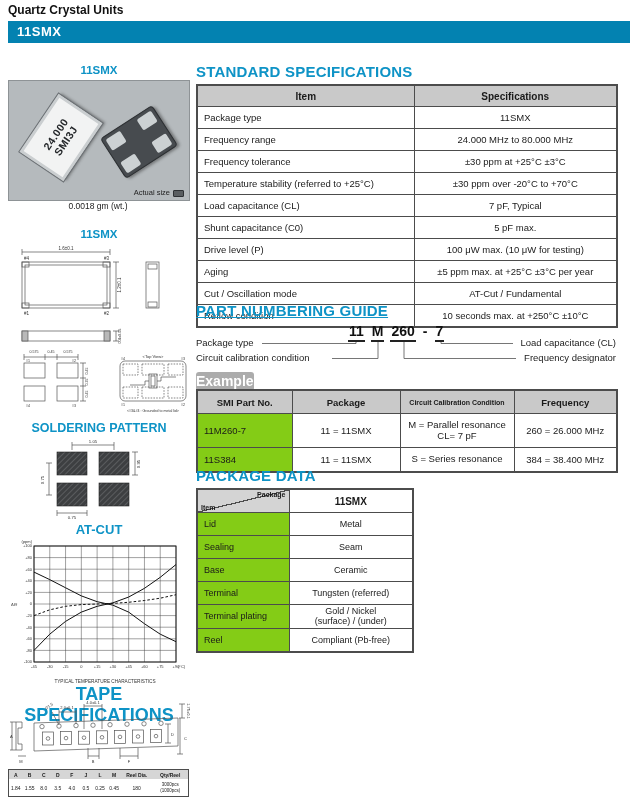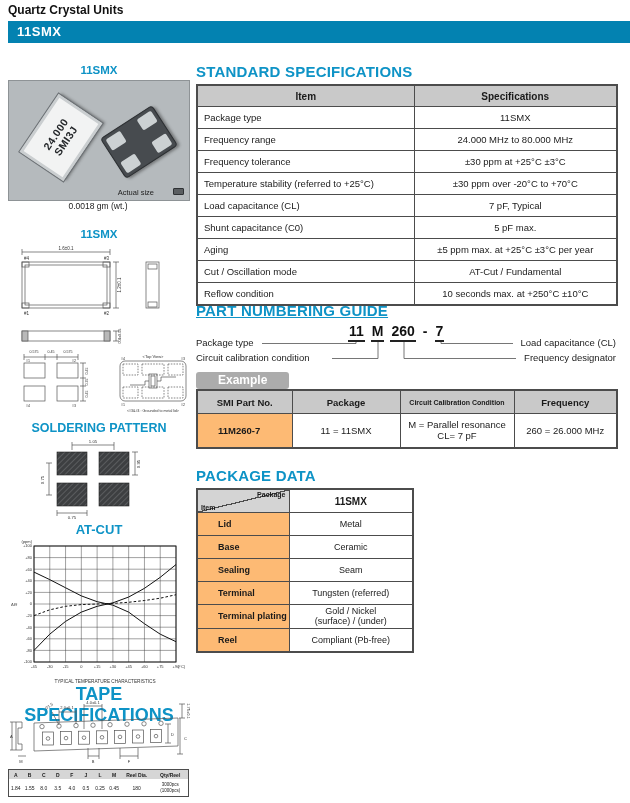--- a/index.html
+++ b/index.html
@@ -16,35 +16,35 @@
   .h-right{left:196px;font-size:15px;letter-spacing:.2px;}
   
   .photo-box{left:8px;top:80px;width:180px;height:119px;background:#b5babd;border:1px solid #8e9396;}
   .crystal-top{position:absolute;left:17px;top:30px;width:64px;height:47px;transform:rotate(-56deg);
     background:#f2f3f3;border:3px solid #caced0;outline:1px solid #6d7276;box-shadow:2px 2px 3px rgba(40,40,40,.45);
     display:flex;flex-direction:column;align-items:center;justify-content:center;}
   .crystal-top div{font-size:10.5px;font-weight:bold;color:#24272a;line-height:1.05;letter-spacing:.5px;}
   .crystal-bottom{position:absolute;left:99px;top:37px;width:60px;height:46px;transform:rotate(-33deg);
     background:#474b4f;border:1px solid #2c2f32;border-radius:4px;box-shadow:2px 2px 3px rgba(40,40,40,.45);}
   .pad{position:absolute;width:17px;height:13px;background:#ccd1d3;border-radius:2px;}
-  .actual-size{position:absolute;right:5px;bottom:3px;font-size:7.5px;color:#222;display:flex;align-items:flex-start;gap:19px;}
+  .actual-size{position:absolute;right:5px;bottom:3px;font-size:7.5px;color:#222;display:flex;align-items:flex-end;gap:3px;}
   .as-icon{display:inline-block;width:9px;height:5px;background:#5a5e61;border:1px solid #2e3134;border-radius:1px;}
   .weight{left:8px;top:201px;width:180px;text-align:center;font-size:8.5px;color:#222;}
   
   svg{font-family:"Liberation Sans",sans-serif;}
   svg text{fill:#333;}
   
   table{border-collapse:collapse;table-layout:fixed;}
   .t{position:absolute;border:2px solid #4c4c4c;}
   .t th,.t td{border:1px solid #4c4c4c;overflow:hidden;}
   .t th{background:#c9c9c9;font-weight:bold;text-align:center;}
   .cell-item{font-size:9.5px;text-align:left;padding-left:6px;}
   .cell-val{font-size:9.5px;text-align:center;}
   .cell-center{font-size:9.5px;text-align:center;}
-  .cell-shade-left{font-size:9.5px;text-align:left;padding-left:20px;background:#fdba74;font-weight:bold;}
+  .cell-shade-left{font-size:9.5px;text-align:left;padding-left:6px;background:#84cc16;}
   .pre{white-space:pre-line;line-height:1.15;}
   #spec-table{left:196px;top:84px;width:420px;}
   #spec-table th{font-size:10px;height:18px;}
   #spec-table td{height:19px;}
   #example-table{left:196px;top:389px;width:420px;}
   #example-table th{font-size:9.5px;height:20px;}
   #example-table th.small{font-size:7px;}
   #example-table tr.r1 td{height:31px;}
   #example-table tr.r2 td{height:21px;}
   #pkg-table{left:196px;top:488px;width:216px;}
@@ -54,22 +54,22 @@
      linear-gradient(to bottom right,transparent calc(50% - .6px),#4c4c4c calc(50% - .6px),#4c4c4c calc(50% + .6px),transparent calc(50% + .6px)),#d4d4d4;}
   .diag .tr{position:absolute;right:3px;top:1px;font-size:7px;font-weight:bold;}
   .diag .bl{position:absolute;left:3px;bottom:1px;font-size:7px;font-weight:bold;}
   #pkg-head-val{font-size:10px;background:#fff;}
   
   .pn-wrap{left:196px;top:323px;width:420px;height:46px;}
   .pn-code{position:absolute;left:152px;top:0;display:flex;gap:6px;font-size:14px;font-weight:bold;color:#111;}
   .pn-code span{display:inline-block;padding:0 1px 1px 1px;}
   .pn-code span.u{border-bottom:2px solid #222;}
   .pn-label{position:absolute;font-size:9.5px;color:#222;}
-  .badge{left:196px;top:372px;background:#acacac;color:#fff;font-size:12px;font-weight:bold;
-         padding:1px 22px 2px;border-radius:3px;}
+  .badge{left:196px;top:372px;background:#acacac;color:#fff;font-size:14px;font-weight:bold;
+         padding:1px 0 2px;border-radius:3px;}
   
   #tape-table{left:8px;top:769px;width:181px;border:1.5px solid #4c4c4c;}
   #tape-table th{font-size:5px;height:9px;padding:0;background:#d6d6d6;}
   #tape-table td{font-size:5px;height:17px;text-align:center;padding:0;}
 </style>
 </head>
 <body>
 
 <div class="page">
 
@@ -422,20 +422,24 @@
         </tr>
         <tr>
           <td class="cell-item">Load capacitance (CL)</td>
           <td class="cell-val">7 pF, Typical</td>
         </tr>
         <tr>
           <td class="cell-item">Shunt capacitance (C0)</td>
           <td class="cell-val">5 pF max.</td>
         </tr>
         <tr>
+          <td class="cell-item">Drive level (P)</td>
+          <td class="cell-val">100 μW max. (10 μW for testing)</td>
+        </tr>
+        <tr>
           <td class="cell-item">Aging</td>
           <td class="cell-val">±5 ppm max. at +25°C ±3°C per year</td>
         </tr>
         <tr>
           <td class="cell-item">Cut / Oscillation mode</td>
           <td class="cell-val">AT-Cut / Fundamental</td>
         </tr>
         <tr>
           <td class="cell-item">Reflow condition</td>
           <td class="cell-val">10 seconds max. at +250°C ±10°C</td>
@@ -485,20 +489,26 @@
       </tr>
     </thead>
     <tbody id="example-body">
         <tr class="r1">
           <td class="cell-shade-left">11M260-7</td>
           <td class="cell-center">11 = 11SMX</td>
           <td class="cell-center pre">M = Parallel resonance
 CL= 7 pF</td>
           <td class="cell-center">260 = 26.000 MHz</td>
         </tr>
+        <tr class="r2">
+          <td class="cell-shade-left">11S384</td>
+          <td class="cell-center">11 = 11SMX</td>
+          <td class="cell-center pre">S = Series resonance</td>
+          <td class="cell-center">384 = 38.400 MHz</td>
+        </tr>
       </tbody>
   </table>
 
   <div class="abs h-blue h-right" style="top:467px;">PACKAGE DATA</div>
 
   <table id="pkg-table" class="abs t">
     <colgroup>
         <col style="width:92px">
         <col style="width:124px">
       </colgroup>
@@ -512,26 +522,26 @@
         </th>
         <th id="pkg-head-val">11SMX</th>
       </tr>
     </thead>
     <tbody id="pkg-body">
         <tr>
           <td class="cell-shade-left">Lid</td>
           <td class="cell-center pre">Metal</td>
         </tr>
         <tr>
+          <td class="cell-shade-left">Sealing</td>
+          <td class="cell-center pre">Seam</td>
+        </tr>
+        <tr>
           <td class="cell-shade-left">Base</td>
           <td class="cell-center pre">Ceramic</td>
-        </tr>
-        <tr>
-          <td class="cell-shade-left">Sealing</td>
-          <td class="cell-center pre">Seam</td>
         </tr>
         <tr>
           <td class="cell-shade-left">Terminal</td>
           <td class="cell-center pre">Tungsten (referred)</td>
         </tr>
         <tr>
           <td class="cell-shade-left">Terminal plating</td>
           <td class="cell-center pre">Gold / Nickel
 (surface) / (under)</td>
         </tr>

